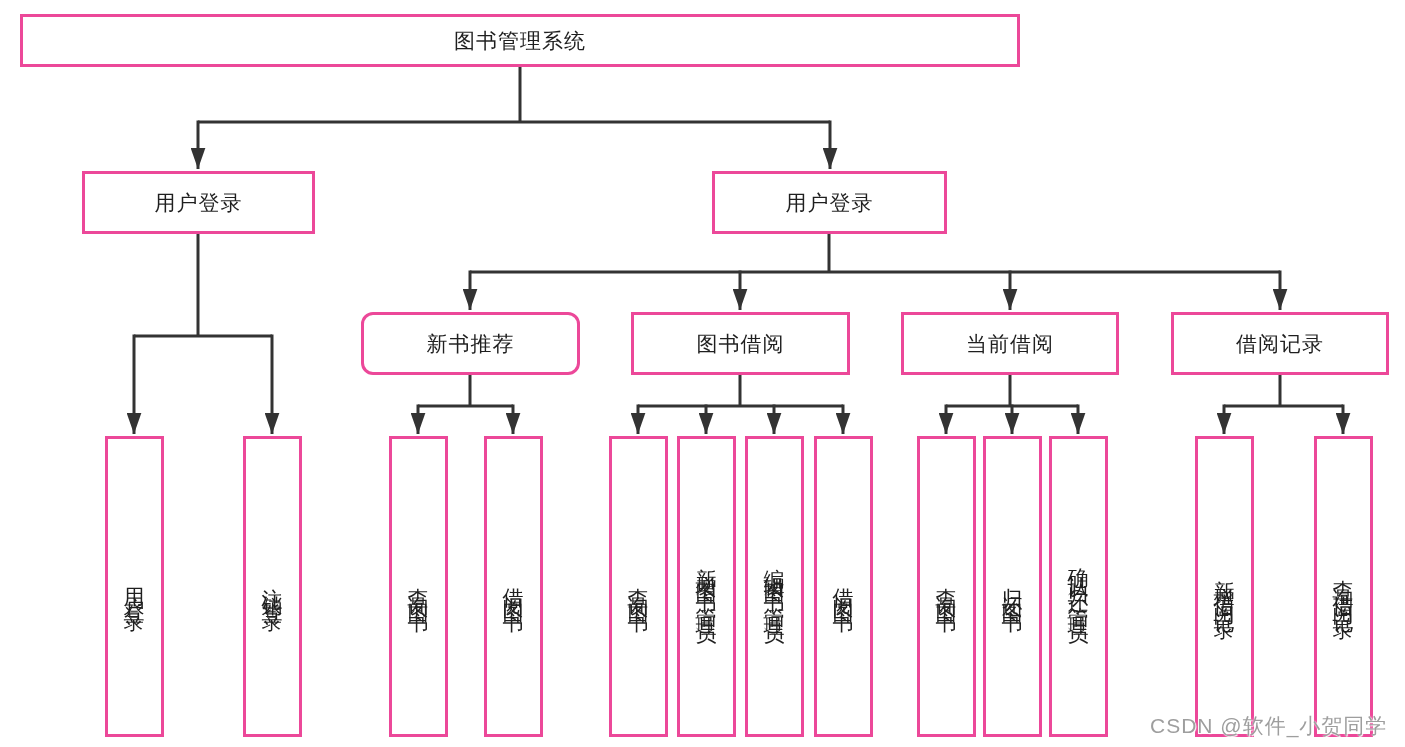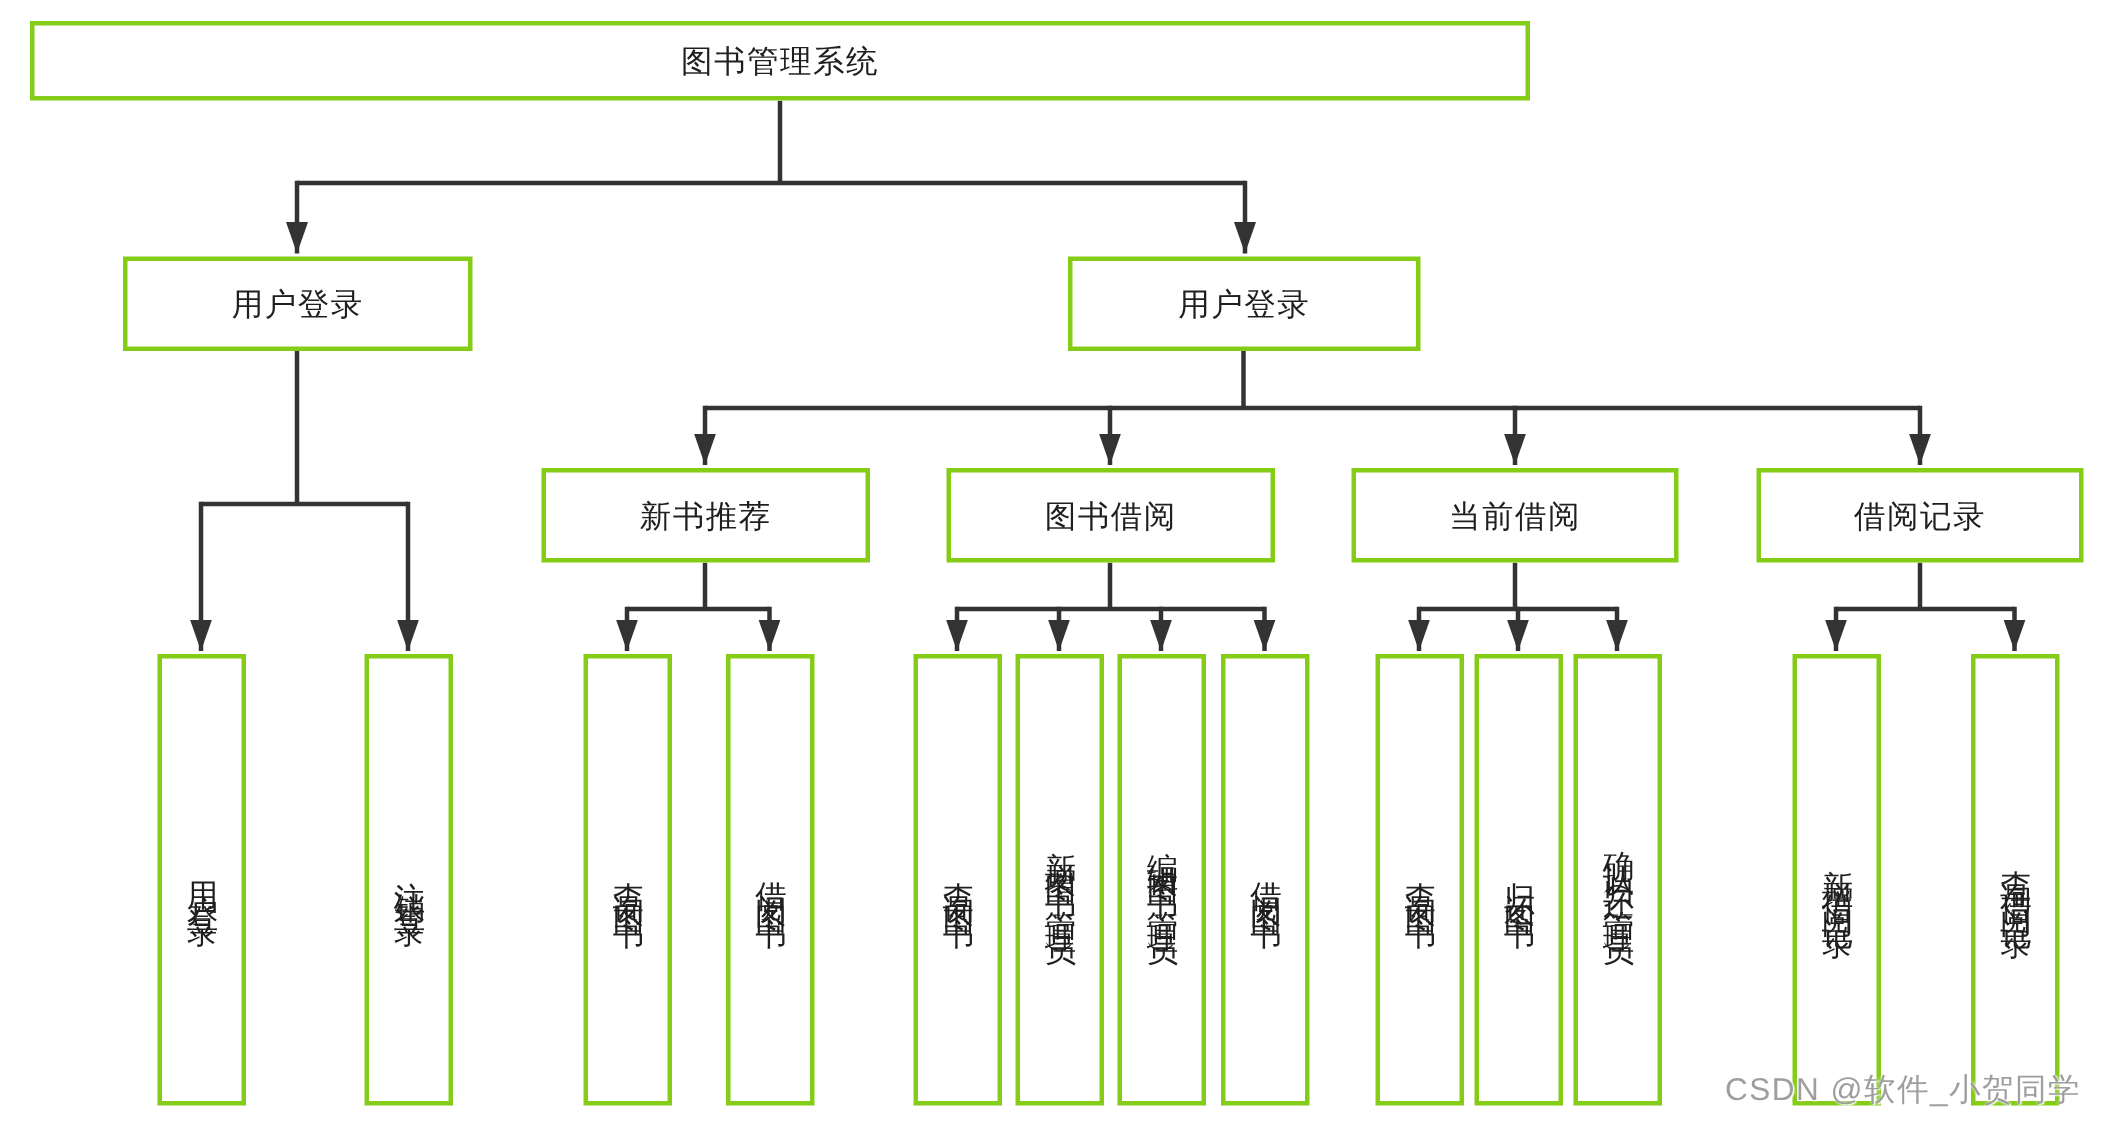--- a/index.html
+++ b/index.html
@@ -18,21 +18,21 @@
   #wires {
     position: absolute;
     left: 0; top: 0;
     width: 1405px;
     height: 747px;
     z-index: 1;
   }
   .node {
     position: absolute;
     box-sizing: border-box;
-    border: 3px solid #84cc16;
+    border: 3px solid #ec4899;
     background: #ffffff;
     display: flex;
     align-items: center;
     justify-content: center;
     color: #1f1f1f;
     font-size: 21px;
     z-index: 2;
     letter-spacing: 1px;
   }
   .node.leaf .vtext {
@@ -42,21 +42,21 @@
     line-height: 1;
     font-size: 21px;
     color: #1f1f1f;
   }
   
   .n-root { left: 20px;  top: 14px;  width: 1000px; height: 53px; }
   
   .n-l2a  { left: 82px;  top: 171px; width: 233px; height: 63px; }
   .n-l2b  { left: 712px; top: 171px; width: 235px; height: 63px; }
   
-  .n-l3a  { left: 361px;  top: 312px; width: 219px; height: 63px; }
+  .n-l3a  { left: 361px;  top: 312px; width: 219px; height: 63px; border-radius: 12px; }
   .n-l3b  { left: 631px;  top: 312px; width: 219px; height: 63px; }
   .n-l3c  { left: 901px;  top: 312px; width: 218px; height: 63px; }
   .n-l3d  { left: 1171px; top: 312px; width: 218px; height: 63px; }
   
   .leaf { top: 436px; width: 59px; height: 301px; }
   .lf1  { left: 105px; }
   .lf2  { left: 243px; }
   .lf3  { left: 389px; }
   .lf4  { left: 484px; }
   .lf5  { left: 609px; }

